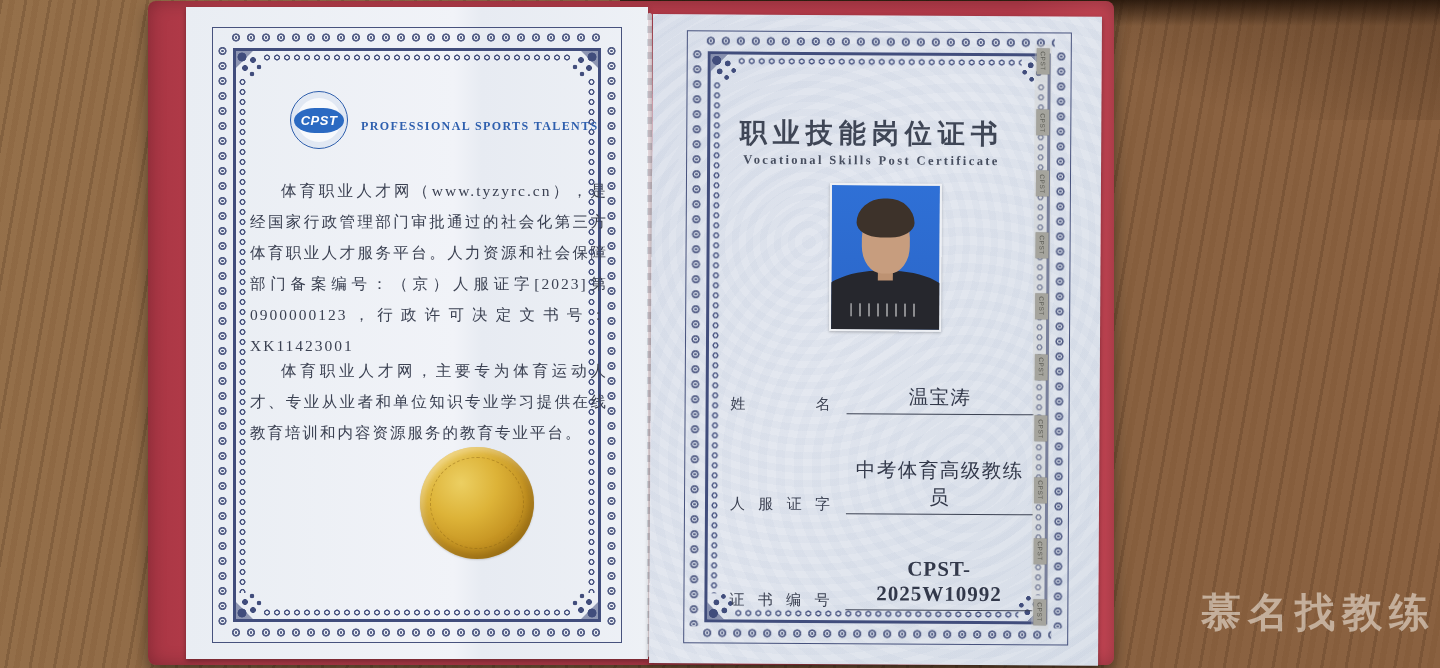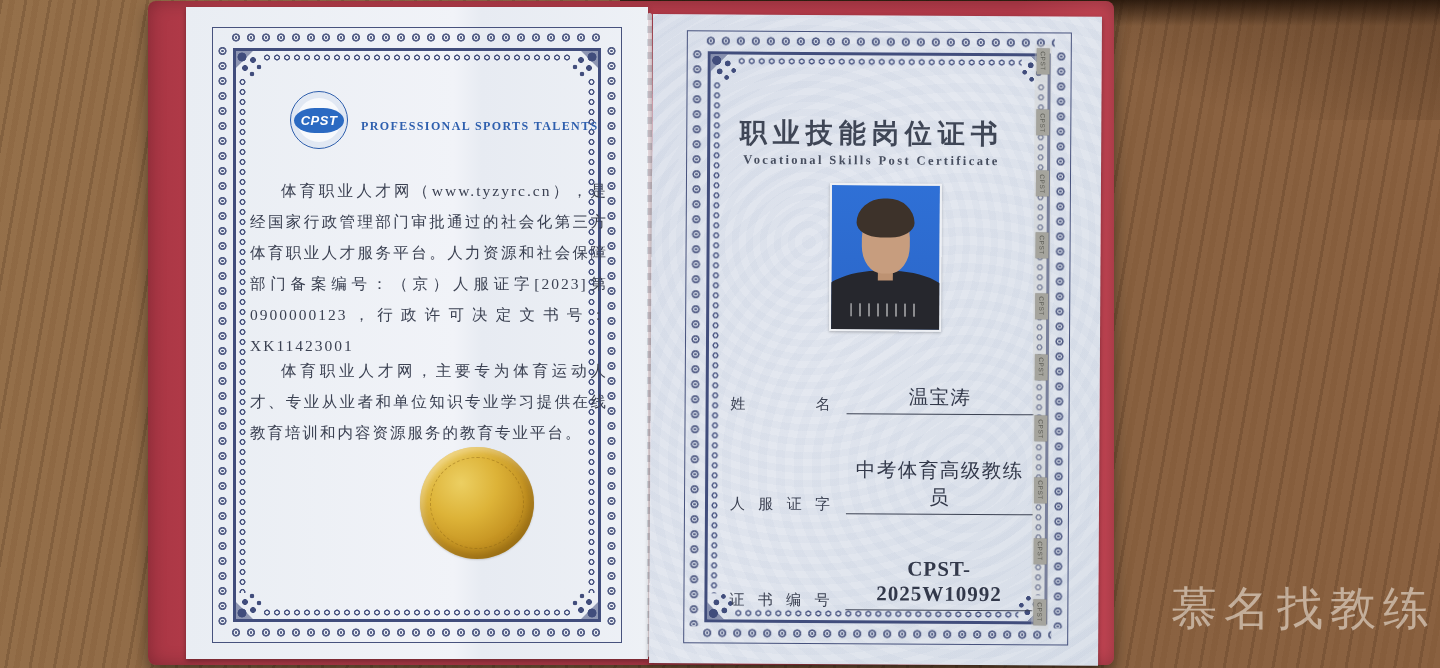--- a/index.html
+++ b/index.html
@@ -18,21 +18,21 @@
     background:linear-gradient(to bottom, rgba(32,18,8,.85), rgba(32,18,8,0));
   }
   .desk-shade-tr {
     position:absolute; top:0; right:0; width:420px; height:120px;
     background:linear-gradient(200deg, rgba(40,22,10,.35), rgba(40,22,10,0) 70%);
   }
 
   
   .watermark {
     position:absolute; right:4px; bottom:28px;
-    font-size:46px; font-weight:normal; letter-spacing:7px;
+    font-size:40px; font-weight:bold; letter-spacing:7px;
     color:rgba(246,240,232,.55);
   }
 
   
   .booklet {
     position:absolute; left:148px; top:1px; width:966px; height:664px;
     background:linear-gradient(90deg,#a93644 0%,#b73d4b 8%,#b23a49 90%,#c24553 100%);
     border-radius:8px;
     box-shadow:0 8px 16px rgba(0,0,0,.45), inset 0 0 18px rgba(0,0,0,.25);
   }

